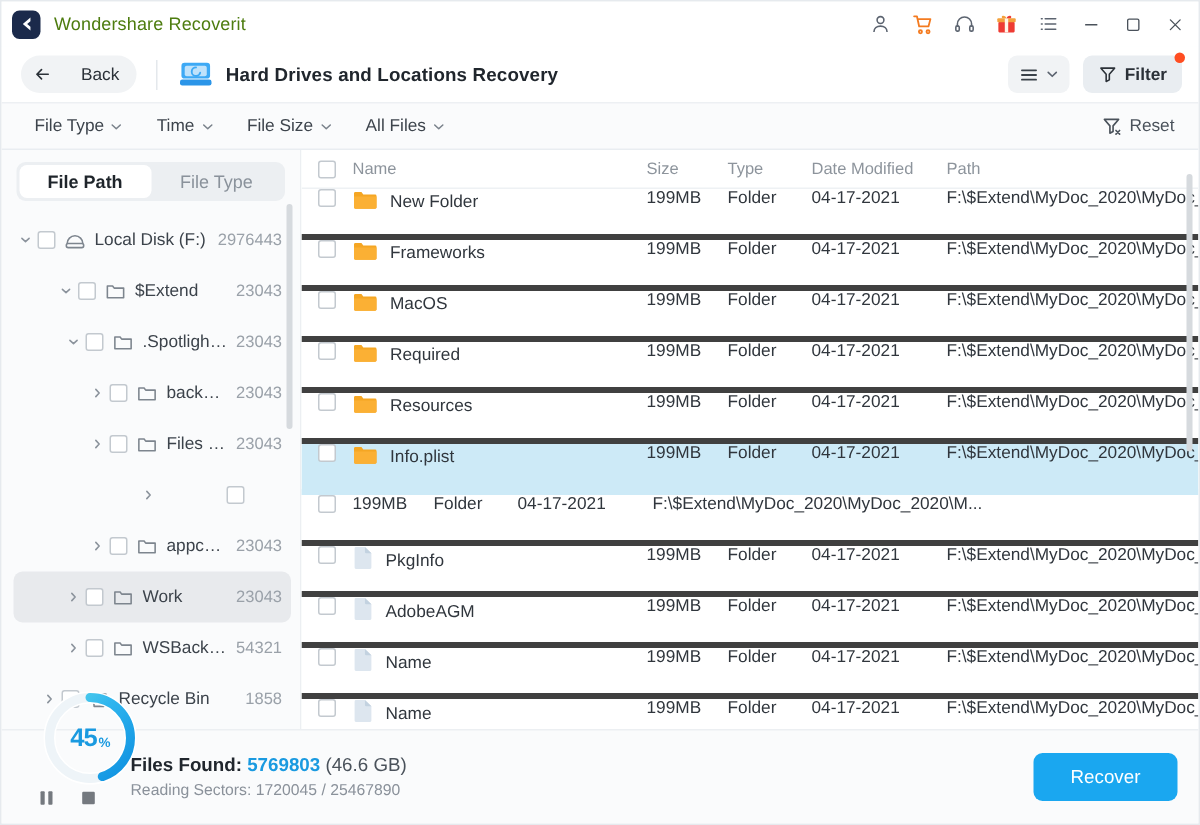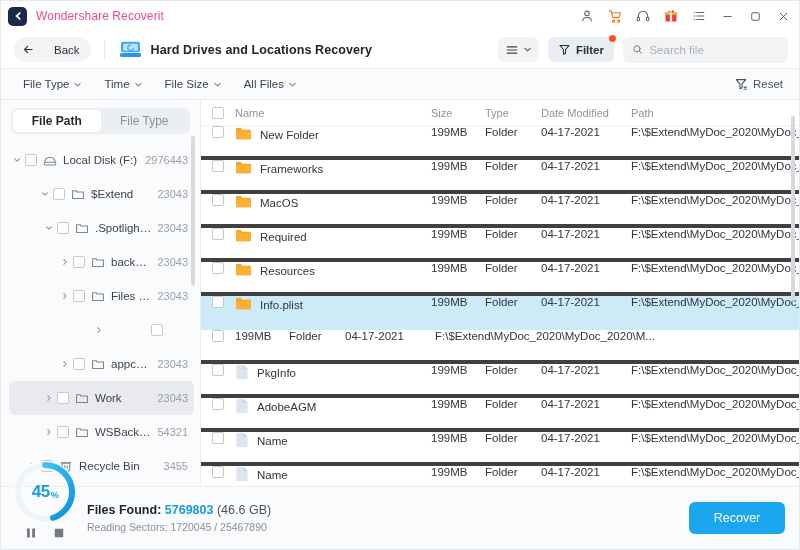--- a/index.html
+++ b/index.html
@@ -25,21 +25,21 @@
     display: flex; align-items: center;
   }
   .logo {
     width: 19px; height: 19px; margin-left: 7px;
     background: #1b2a4b; border-radius: 5px;
     display: flex; align-items: center; justify-content: center;
     flex: none;
   }
   .logo svg { display: block; }
   .app-title {
-    margin-left: 9px; font-size: 12px; color: #ec4899; letter-spacing: .1px;
+    margin-left: 9px; font-size: 12px; color: #4d7c0f; letter-spacing: .1px;
   }
   .tb-icons {
     margin-left: auto; display: flex; align-items: center;
     gap: 0px; padding-right: 2px; height: 30px;
   }
   .tb-ico {
     width: 28px; height: 30px; display: flex; align-items: center; justify-content: center;
     color: #5c6470;
   }
   .tb-ico svg { display:block; }
@@ -187,21 +187,21 @@
     background: #d6dade; border-radius: 2px;
   }
 
   
   .bottom {
     position: absolute; left: 0; right: 0; bottom: 0; height: 63px;
     background: #fafbfc; border-top: 1px solid #eceff2;
     display: flex; align-items: center;
   }
   .progress-wrap {
-    position: absolute; left: 11px; bottom: 24px;
+    position: absolute; left: 26px; bottom: 24px;
     width: 66px; height: 66px;
   }
   .progress-wrap .pct {
     position: absolute; inset: 0; display: flex;
     align-items: center; justify-content: center;
     font-size: 17px; font-weight: bold; color: #1a9ae0; letter-spacing: -.5px;
   }
   .progress-wrap .pct sup { font-size: 9px; font-weight: bold; margin-left:1px; top:3px; position:relative;}
   .ctrl-row {
     position: absolute; left: 24px; bottom: 6px;
@@ -313,27 +313,20 @@
           <path d="M2 3.6 5 6.5 8 3.6"></path>
         </svg>
       </div>
       <div class="filter-btn">
         <svg width="13" height="13" viewBox="0 0 16 16" fill="none" stroke="#2b3138" stroke-width="1.3" stroke-linejoin="round">
           <path d="M2.4 3h11.2l-4.3 5v4.6l-2.6 1.3V8Z"></path>
         </svg>
         <span>Filter</span>
         <span class="filter-dot"></span>
       </div>
-      <div class="search-box">
-        <svg width="13" height="13" viewBox="0 0 16 16" fill="none" stroke="#737b84" stroke-width="1.35" stroke-linecap="round">
-          <circle cx="7" cy="7" r="4.3"></circle>
-            <path d="M10.2 10.2 13.6 13.6"></path>
-        </svg>
-        <input type="text" placeholder="Search file" style="">
-      </div>
     </div>
   </div>
 
   <div class="filterbar">
     <div class="fchip">
       <span>File Type</span>
       <svg class="caret" width="9" height="9" viewBox="0 0 10 10" fill="none" stroke="#7a828b" stroke-width="1.15" stroke-linecap="round" stroke-linejoin="round">
           <path d="M2 3.7 5 6.5 8 3.7"></path>
         </svg>
     </div>
@@ -383,21 +376,21 @@
           <span class="tcheck"></span>
           <span class="ticon">
             <svg width="14" height="14" viewBox="0 0 16 16" fill="none" stroke="#7d858e" stroke-width="1.2" stroke-linejoin="round">
               <path d="M2 10.8a6 6 0 0 1 12 0"></path>
               <rect x="1.4" y="10.6" width="13.2" height="3.2" rx="1.4"></rect>
             </svg>
           </span>
           <span class="tlabel">Local Disk (F:)</span>
           <span class="tcount">2976443</span>
         </div>
-        <div class="trow" style="padding-left: 38px;">
+        <div class="trow" style="padding-left: 26px; margin-left: 11px;">
           <span class="tarrow">
             <svg width="8" height="8" viewBox="0 0 10 10" fill="none" stroke="#8b939c" stroke-width="1.3" stroke-linecap="round" stroke-linejoin="round">
               <path d="M2 3.6 5 6.4 8 3.6"></path>
             </svg>
           </span>
           <span class="tcheck"></span>
           <span class="ticon">
             <svg width="14" height="14" viewBox="0 0 16 16" fill="none" stroke="#7d858e" stroke-width="1.2" stroke-linejoin="round">
               <path d="M1.8 4.2h4l1.2 1.6h7.2v7.4H1.8Z"></path>
             </svg>
@@ -518,21 +511,21 @@
           </span>
           <span class="tcheck"></span>
           <span class="ticon">
             <svg width="14" height="14" viewBox="0 0 16 16" fill="none" stroke="#7d858e" stroke-width="1.2" stroke-linejoin="round">
               <path d="M3.4 4.4h9.2l-.9 9.2H4.3Z"></path>
               <path d="M2.2 4.4h11.6"></path>
               <path d="M6.6 7.2v3.6M9.4 7.2v3.6"></path>
             </svg>
           </span>
           <span class="tlabel">Recycle Bin</span>
-          <span class="tcount">3455</span>
+          <span class="tcount">1858</span>
         </div>
         <div class="trow" style="padding-left: 26px;"></div>
       </div>
     <div class="sb-scroll"></div>
   </div>
 
   <div class="filelist">
     <div class="fl-head">
       <div class="c-check">
           <span class="fcheck"></span>

